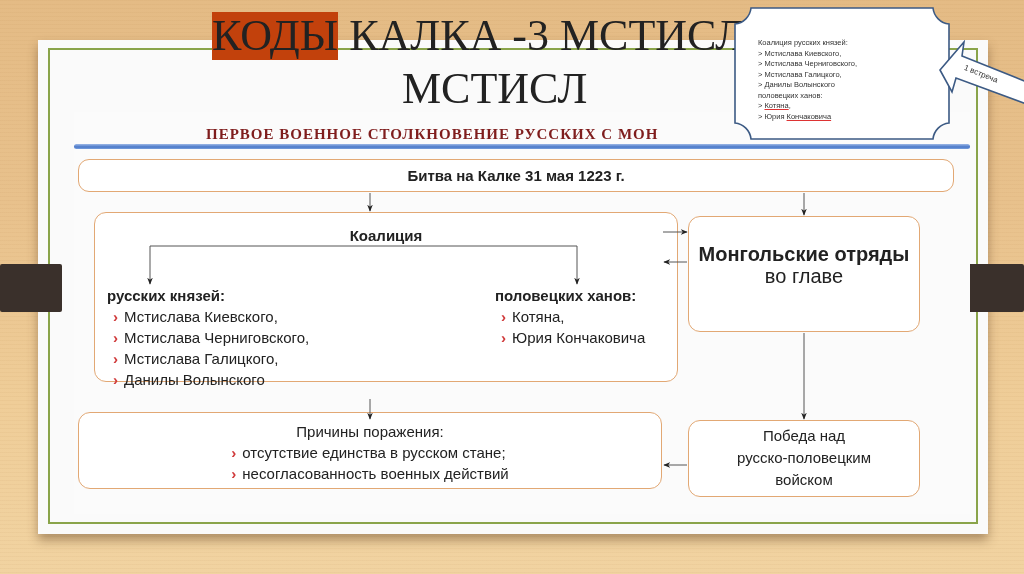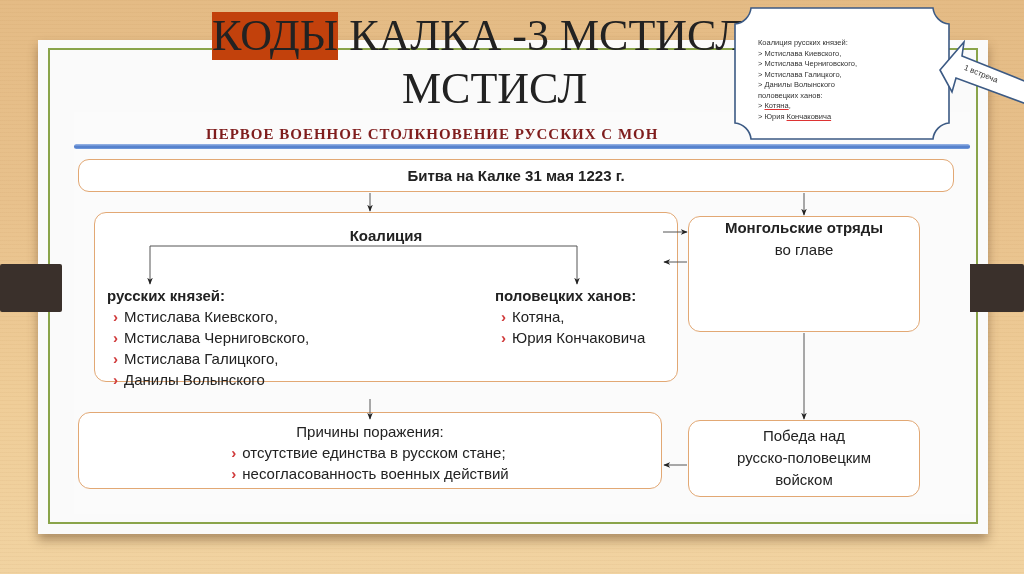--- a/index.html
+++ b/index.html
@@ -54,21 +54,21 @@
     position: absolute; left: 0; top: 32px; width: 896px; height: 5px;
     background: linear-gradient(180deg, #9db8e6, #4a78c9 60%, #7aa0dc);
     border-radius: 3px;
   }
   .box {
     position: absolute; border: 1.5px solid #e2a874; border-radius: 12px; background: #fff;
     color: #222;
   }
   .box-battle { left: 4px; top: 47px; width: 876px; height: 33px; text-align: center; font-weight: bold; font-size: 15px; line-height: 31px; border-radius: 11px; }
   .box-coal { left: 4px; top: 100px; width: 584px; height: 170px; margin-left: 16px; }
-  .box-mong { left: 614px; top: 104px; width: 232px; height: 116px; text-align: center; font-size: 15px; line-height: 22px; }
+  .box-mong { left: 614px; top: 104px; width: 232px; height: 116px; text-align: center; font-size: 20px; padding-top: 26px; line-height: 22px; }
   .box-reasons { left: 4px; top: 300px; width: 584px; height: 77px; }
   .box-victory { left: 614px; top: 308px; width: 232px; height: 77px; text-align: center; font-size: 15px; padding-top: 4px; line-height: 22px; }
 
   .coal-title { position: absolute; left: 0; width: 100%; top: 14px; text-align: center; font-weight: bold; font-size: 15px; }
   .col { position: absolute; font-size: 15px; line-height: 21px; }
   .col .hdr { font-weight: bold; }
   .col .it { padding-left: 6px; }
   .bullet { color: #d0393a; font-weight: bold; margin-right: 6px; }
   .col-rus { left: 12px; top: 72px; }
   .col-pol { left: 400px; top: 72px; }

